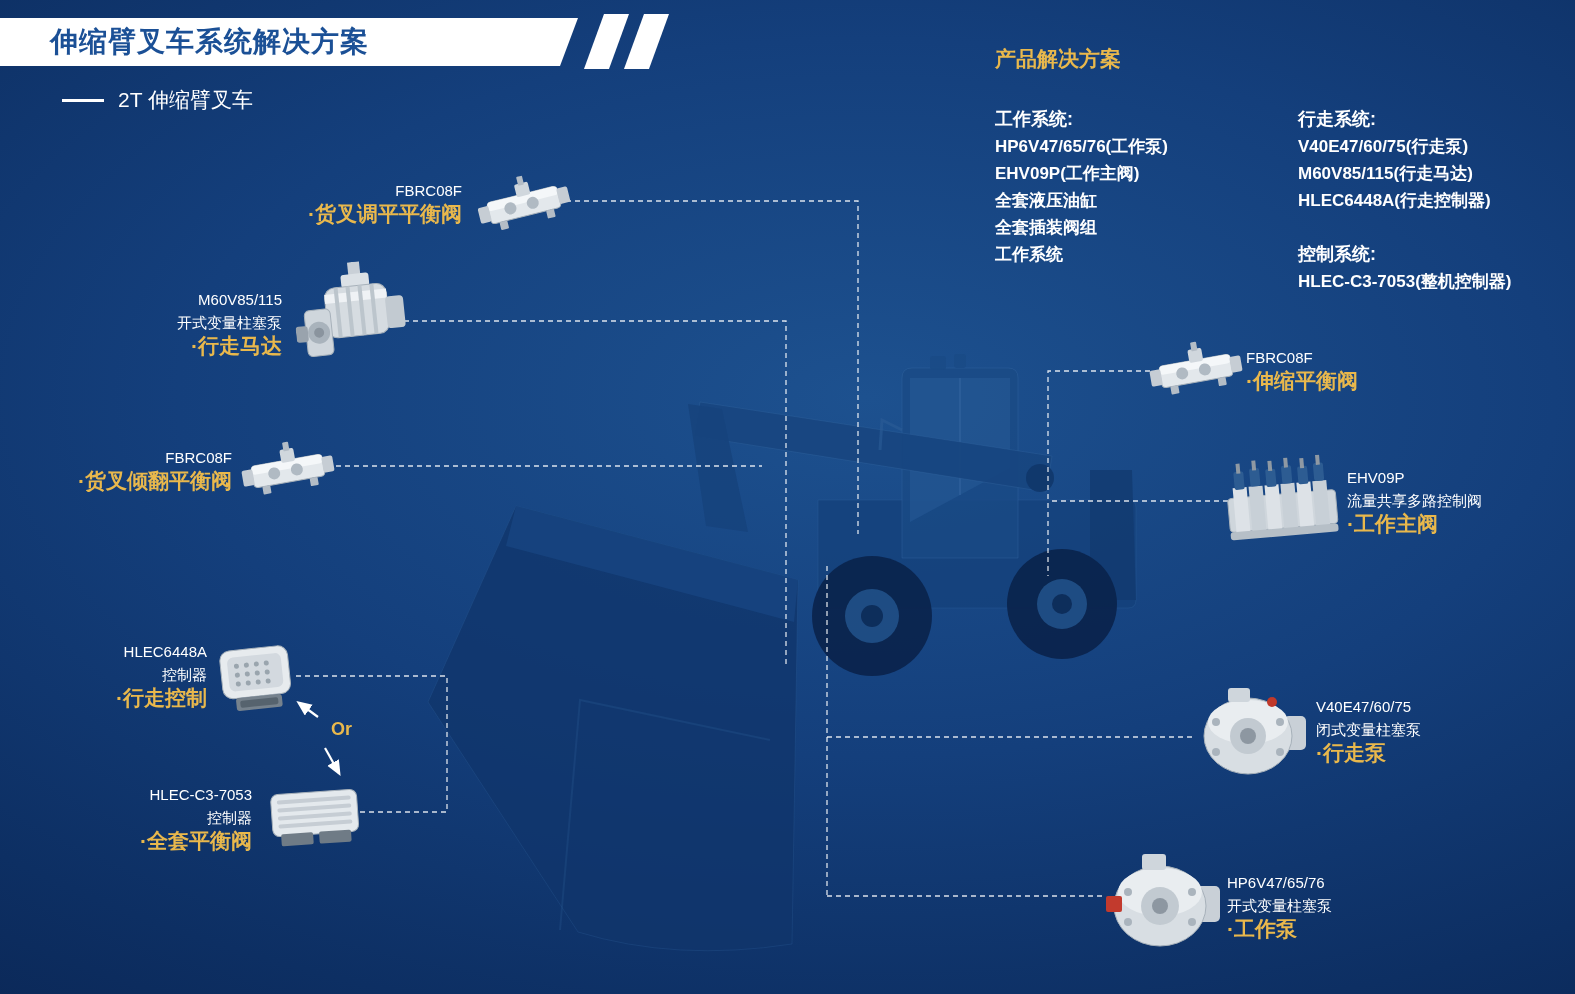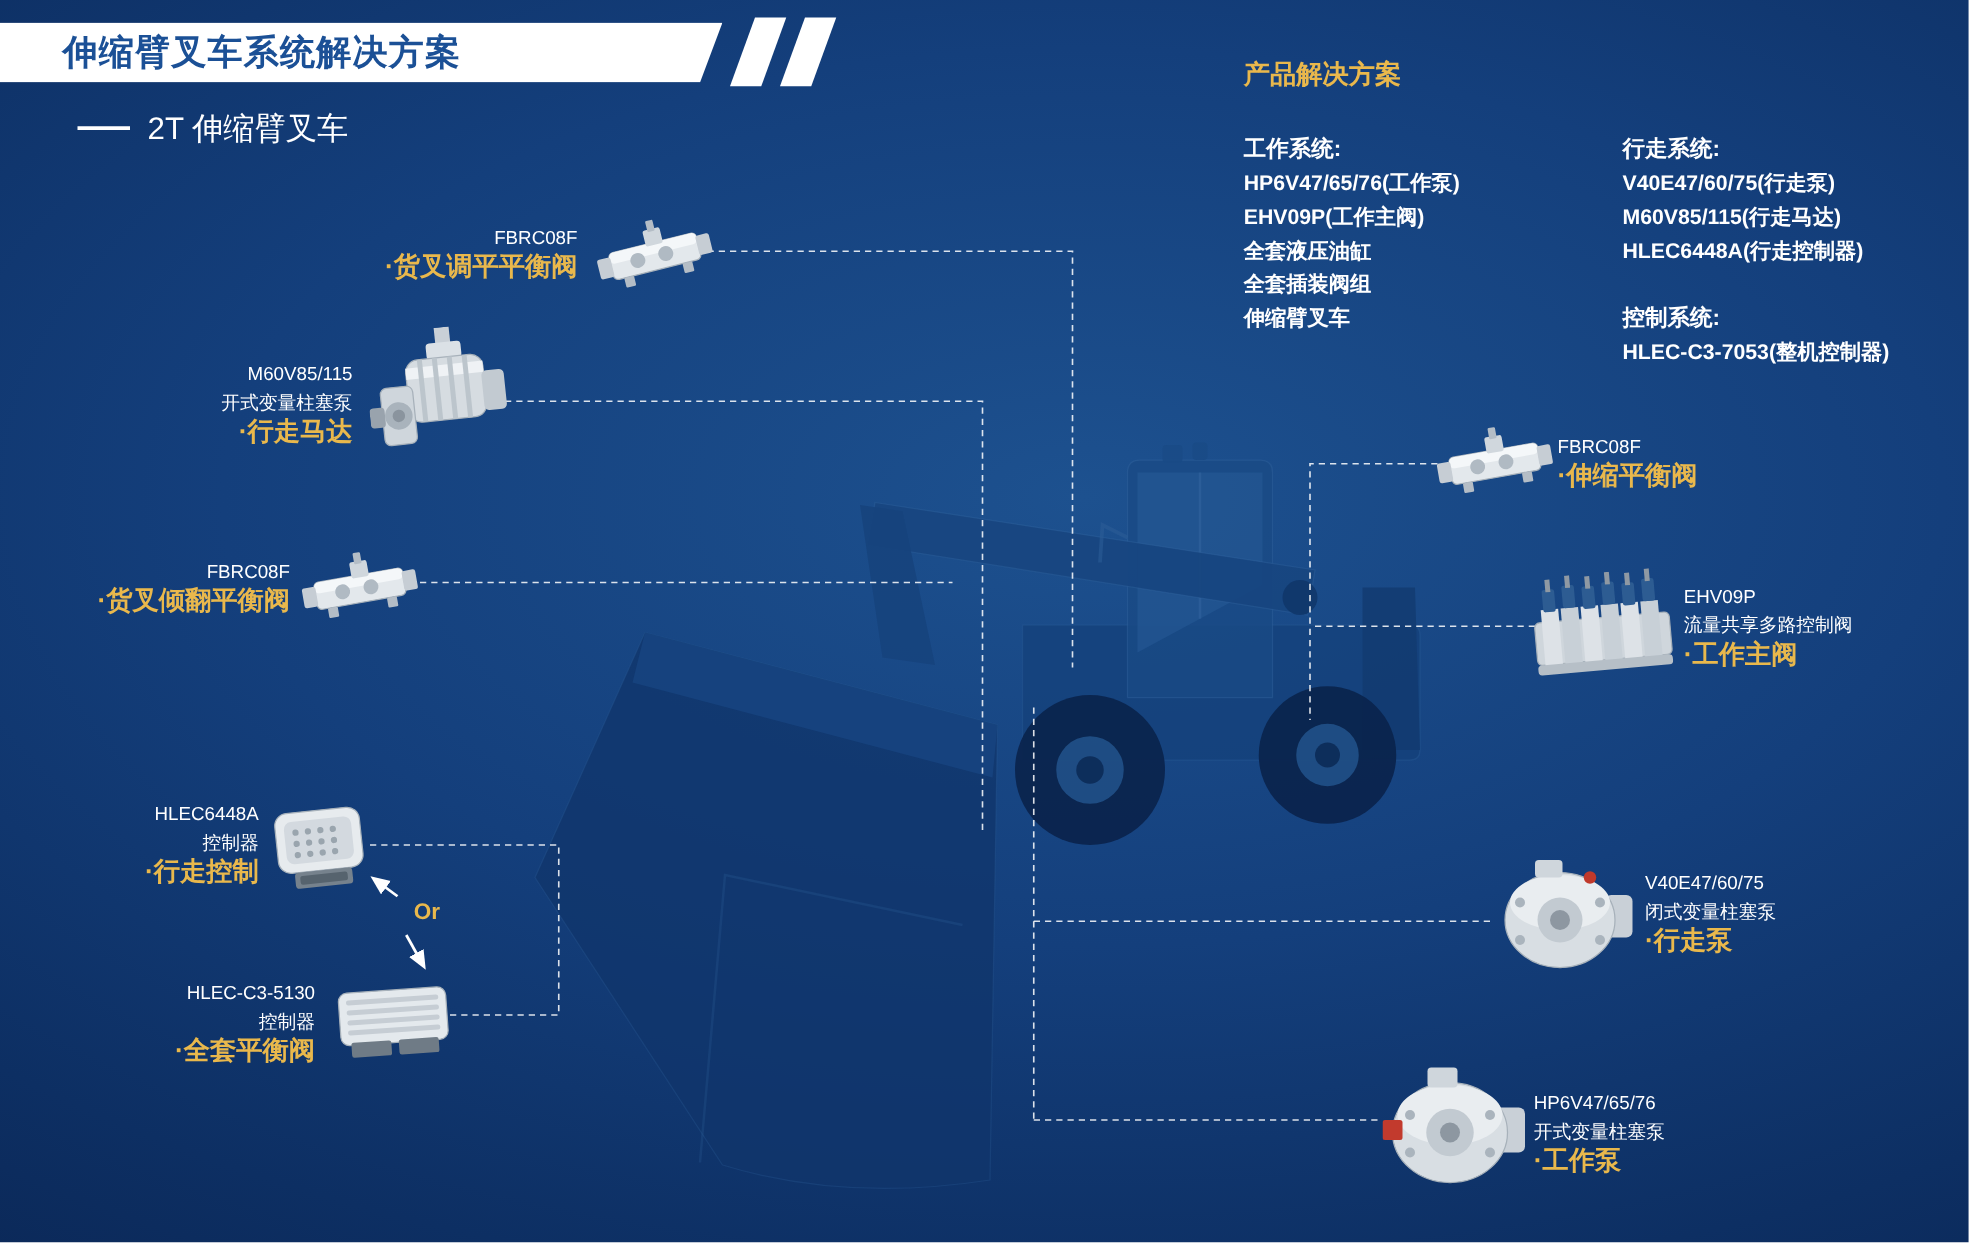--- a/index.html
+++ b/index.html
@@ -19,21 +19,21 @@
     position:absolute; left:0; top:18px; width:578px; height:48px; z-index:5;
     background:#ffffff; display:flex; align-items:center; padding-left:50px;
     clip-path: polygon(0 0, 100% 0, calc(100% - 18px) 100%, 0 100%);
   }
   .banner h1 { color:#1b5096; font-size:28px; font-weight:bold; letter-spacing:1px; }
   .stripe { position:absolute; top:14px; width:25px; height:55px; background:#ffffff; transform:skewX(-20deg); z-index:5; }
   .stripe1 { left:594px; } .stripe2 { left:634px; }
 
   .subtitle {
     position:absolute; left:62px; top:86px; z-index:5;
-    display:flex; align-items:center; gap:14px; color:#ffffff; font-size:25px;
+    display:flex; align-items:center; gap:14px; color:#ffffff; font-size:21px;
   }
   .dash { width:42px; height:3px; background:#ffffff; }
 
   
   .solutions { position:absolute; left:995px; top:45px; z-index:5; }
   .sol-title { color:#e9b84c; font-size:21px; font-weight:bold; margin-bottom:33px; }
   .sol-cols { display:flex;gap:36px; }
   .sol-col { width:267px; }
   .sol-col:last-child { width:310px; }
   .sol-heading { color:#ffffff; font-weight:bold; font-size:18px; line-height:27px; }
@@ -114,21 +114,21 @@
 
   <div class="solutions">
     <div class="sol-title">产品解决方案</div>
     <div class="sol-cols">
       <div class="sol-col">
         <div class="sol-heading">工作系统:</div>
         <div class="sol-item">HP6V47/65/76(工作泵)</div>
         <div class="sol-item">EHV09P(工作主阀)</div>
         <div class="sol-item">全套液压油缸</div>
         <div class="sol-item">全套插装阀组</div>
-        <div class="sol-item">伸缩臂叉车</div>
+        <div class="sol-item">工作系统</div>
       </div>
       <div class="sol-col">
         <div class="sol-heading">行走系统:</div>
         <div class="sol-item">V40E47/60/75(行走泵)</div>
         <div class="sol-item">M60V85/115(行走马达)</div>
         <div class="sol-item">HLEC6448A(行走控制器)</div>
         <div class="sol-gap"></div>
         <div class="sol-heading">控制系统:</div>
         <div class="sol-item">HLEC-C3-7053(整机控制器)</div>
       </div>
@@ -153,21 +153,21 @@
 
   <div class="callout right-align" style="left:7px; top:640px; width:200px;">
     <div class="c-model">HLEC6448A</div>
     <div class="c-desc">控制器</div>
     <div class="c-high">·行走控制</div>
   </div>
 
   <div class="or-label">Or</div>
 
   <div class="callout right-align" style="left:52px; top:783px; width:200px;">
-    <div class="c-model">HLEC-C3-5130</div>
+    <div class="c-model">HLEC-C3-7053</div>
     <div class="c-desc">控制器</div>
     <div class="c-high">·全套平衡阀</div>
   </div>
 
   <div class="callout" style="left:1246px; top:346px; width:240px;">
     <div class="c-model">FBRC08F</div>
     <div class="c-high">·伸缩平衡阀</div>
   </div>
 
   <div class="callout" style="left:1347px; top:466px; width:228px;">

